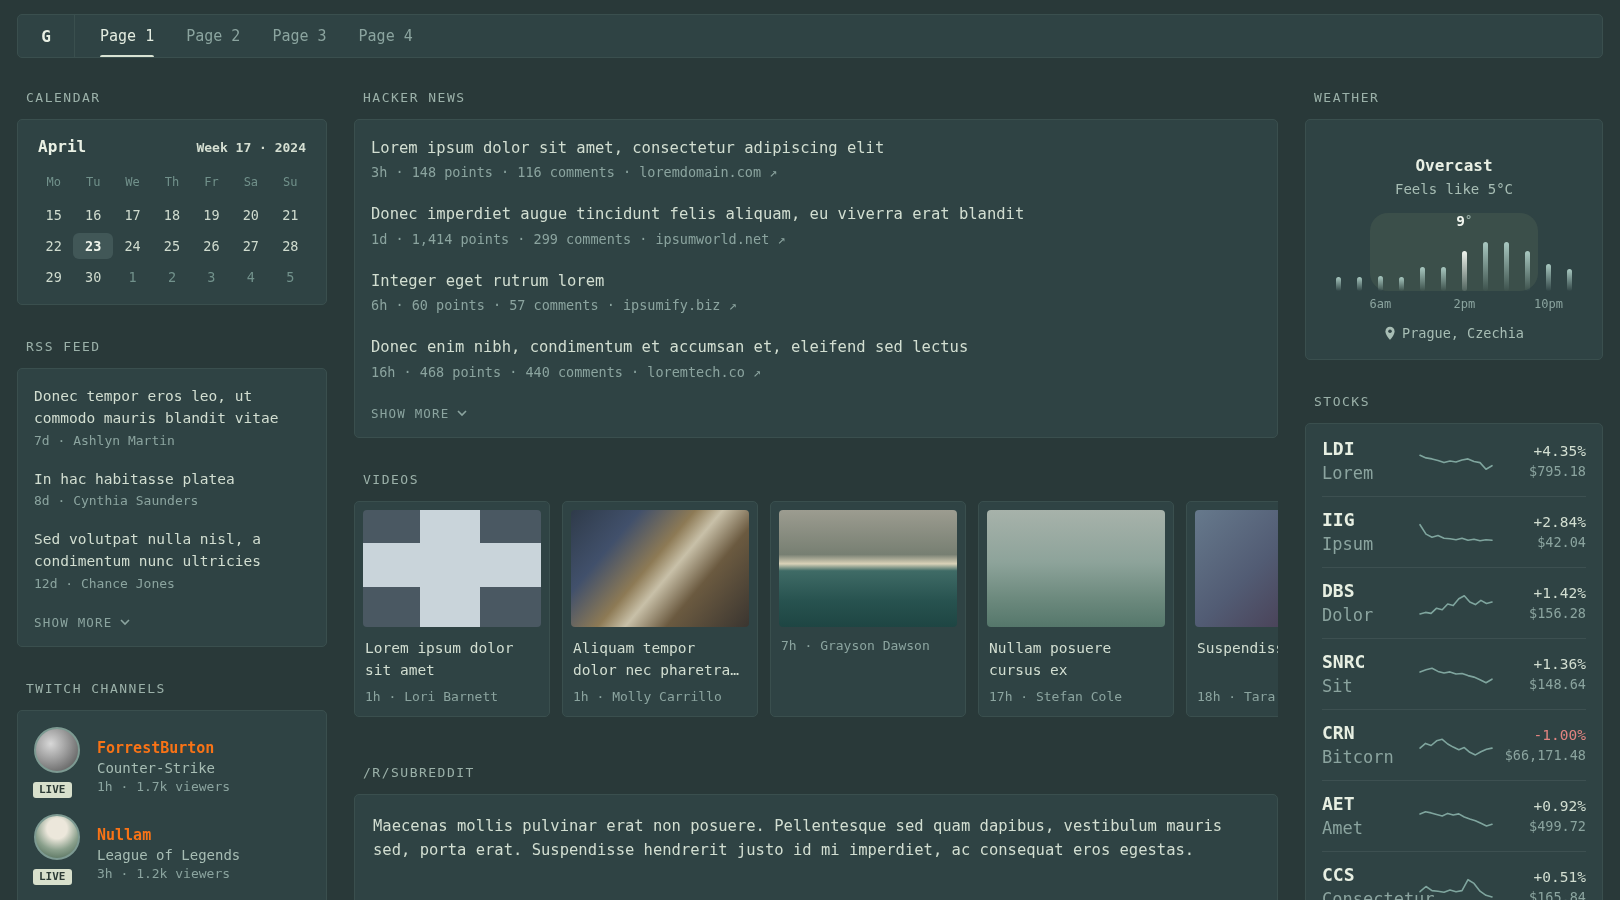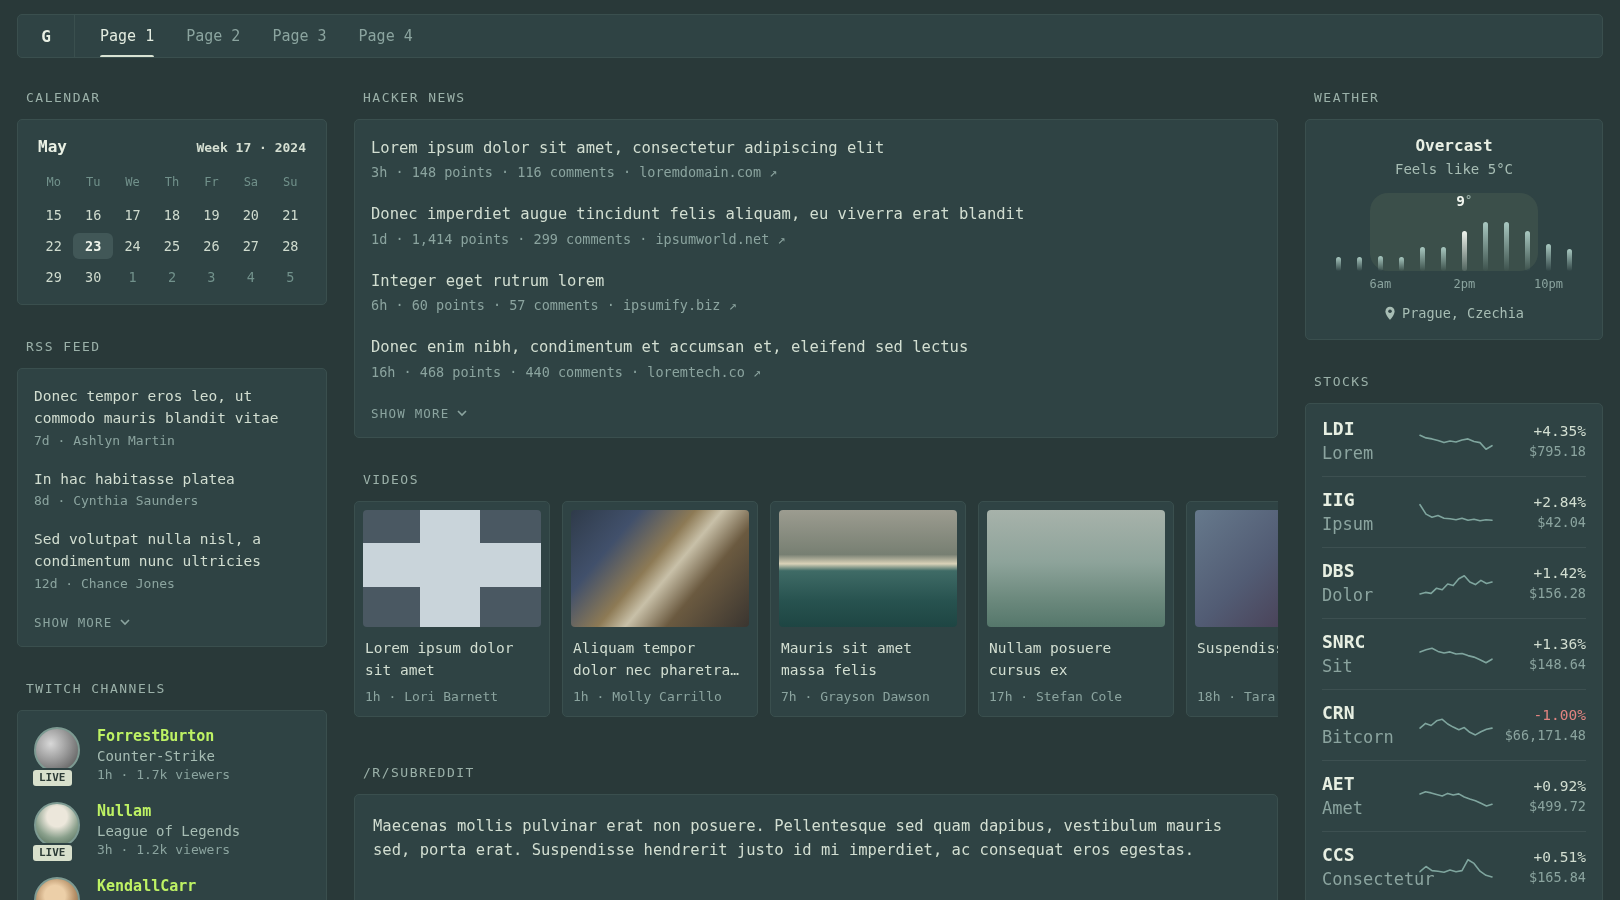--- a/index.html
+++ b/index.html
@@ -74,21 +74,21 @@
   .tw-avatar { width:46px; height:46px; border-radius:50%; border:2px solid #7d9a92; }
   .avatar-1 .tw-avatar { background:radial-gradient(circle at 35% 35%, #d8d8d8, #9a9a9a 45%, #4a4a4a 100%); }
   .avatar-2 .tw-avatar { background:radial-gradient(circle at 50% 30%, #ece7db 0 28%, #8aa08c 60%, #43604c 100%); }
   .avatar-3 .tw-avatar { background:radial-gradient(circle at 45% 40%, #eccfa8 0 30%, #b58f66 60%, #6d5540 100%); }
   .live-badge {
     position:absolute; bottom:-6px; left:-3px;
     background:#d8e0cc; color:#2c3b36; font-size:11px; font-weight:bold;
     padding:1px 6px 2px; border-radius:5px; border:2px solid #2f4344; display:none;
   }
   .tw-row.live .live-badge { display:inline-block; }
-  .tw-name { font-size:15px; font-weight:bold; color:#bef264; }
+  .tw-name { font-size:15px; font-weight:bold; color:#f97316;margin-top:12px; }
   .tw-game { font-size:14px; color:#a7bdb4; margin-top:3px; }
   .tw-meta { font-size:13px; color:#8ba49f; margin-top:3px; }
 
   
   .video-row { display:flex; gap:12px; overflow:hidden; }
   .video-card { flex:0 0 196px; width:196px; padding:8px 8px 12px; }
   .vthumb { height:117px; border-radius:4px; margin-bottom:11px; background-color:#4a5862; }
   .thumb-1 .vthumb { background-color:#4a5862; background-image:
       linear-gradient(to right, rgba(0,0,0,0) 32%, #c9d4da 32%, #c9d4da 66%, rgba(0,0,0,0) 66%),
       linear-gradient(to bottom, rgba(0,0,0,0) 28%, #c9d4da 28%, #c9d4da 66%, rgba(0,0,0,0) 66%); }
@@ -97,21 +97,21 @@
   .thumb-4 .vthumb { background:linear-gradient(to bottom,#a7b2aa 0%,#8da39a 45%,#6d8a7e 75%,#55776b 100%); }
   .thumb-5 .vthumb { background:linear-gradient(135deg,#66798c 0%,#525c74 40%,#4a4258 70%,#392f40 100%); }
   .vtitle { font-size:14.5px; line-height:1.5; color:#d2ded1; height:44px; overflow:hidden; margin:0 2px; }
   .vmeta { font-size:13px; color:#8ba49f; margin:7px 2px 0; white-space:nowrap; overflow:hidden; }
 
   
   .sub { padding:19px 18px; min-height:132px; }
   .sub-title { font-size:15.5px; line-height:1.55; color:#d2ded1; }
 
   
-  .weather { padding:16px 16px 18px; text-align:center; }
+  .weather { padding:36px 16px 18px; text-align:center; }
   .w-cond { font-size:16px; font-weight:bold; color:#e9f0e4; }
   .w-feels { font-size:14px; color:#a7bdb4; margin-top:6px; }
   .w-chart { position:relative; height:92px; margin:16px 6px 0; }
   .w-highlight {
     position:absolute; top:0; bottom:14px; left:16.5%; width:67%;
     background:rgba(225,235,150,0.07); border-radius:18px;
   }
   .w-bars { position:absolute; left:0; right:0; bottom:14px; top:28px; display:flex; align-items:flex-end; }
   .wcol { flex:1; display:flex; justify-content:center; align-items:flex-end; }
   .wbar {
@@ -160,21 +160,21 @@
   </div>
 
   <div class="cols">
 
     <div class="col">
 
       <div class="section">
         <h2 class="sec-title">CALENDAR</h2>
         <div class="card cal">
           <div class="cal-head">
-            <span class="cal-month">May</span>
+            <span class="cal-month">April</span>
             <span class="cal-week">Week 17 · 2024</span>
           </div>
           <div class="cal-grid">
             <div class="cal-cell dow">Mo</div>
             <div class="cal-cell dow">Tu</div>
             <div class="cal-cell dow">We</div>
             <div class="cal-cell dow">Th</div>
             <div class="cal-cell dow">Fr</div>
             <div class="cal-cell dow">Sa</div>
             <div class="cal-cell dow">Su</div>
@@ -312,21 +312,20 @@
     <div class="vtitle">Lorem ipsum dolor sit amet consectetu…</div>
     <div class="vmeta">1h · Lori Barnett</div>
   </div>
             <div class="card video-card thumb-2">
     <div class="vthumb"></div>
     <div class="vtitle">Aliquam tempor dolor nec pharetra…</div>
     <div class="vmeta">1h · Molly Carrillo</div>
   </div>
             <div class="card video-card thumb-3">
     <div class="vthumb"></div>
-    <div class="vtitle">Mauris sit amet massa felis</div>
     <div class="vmeta">7h · Grayson Dawson</div>
   </div>
             <div class="card video-card thumb-4">
     <div class="vthumb"></div>
     <div class="vtitle">Nullam posuere cursus ex</div>
     <div class="vmeta">17h · Stefan Cole</div>
   </div>
             <div class="card video-card thumb-5">
     <div class="vthumb"></div>
     <div class="vtitle">Suspendisse diam</div>

